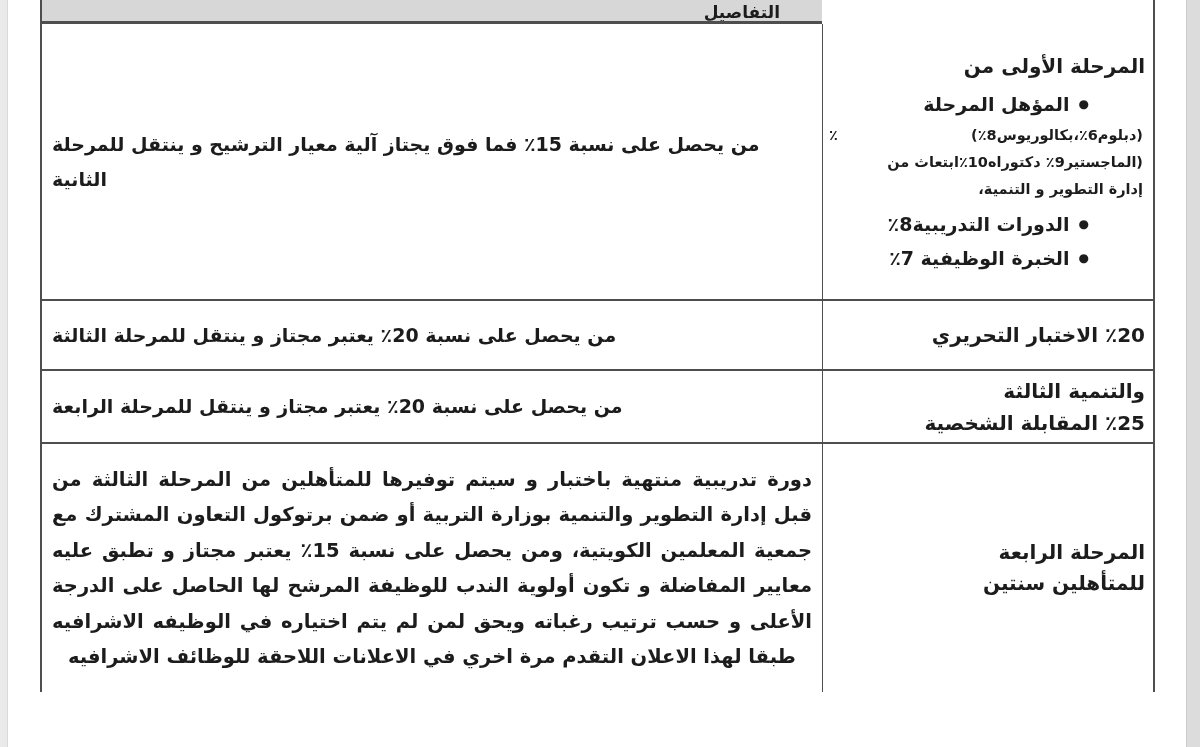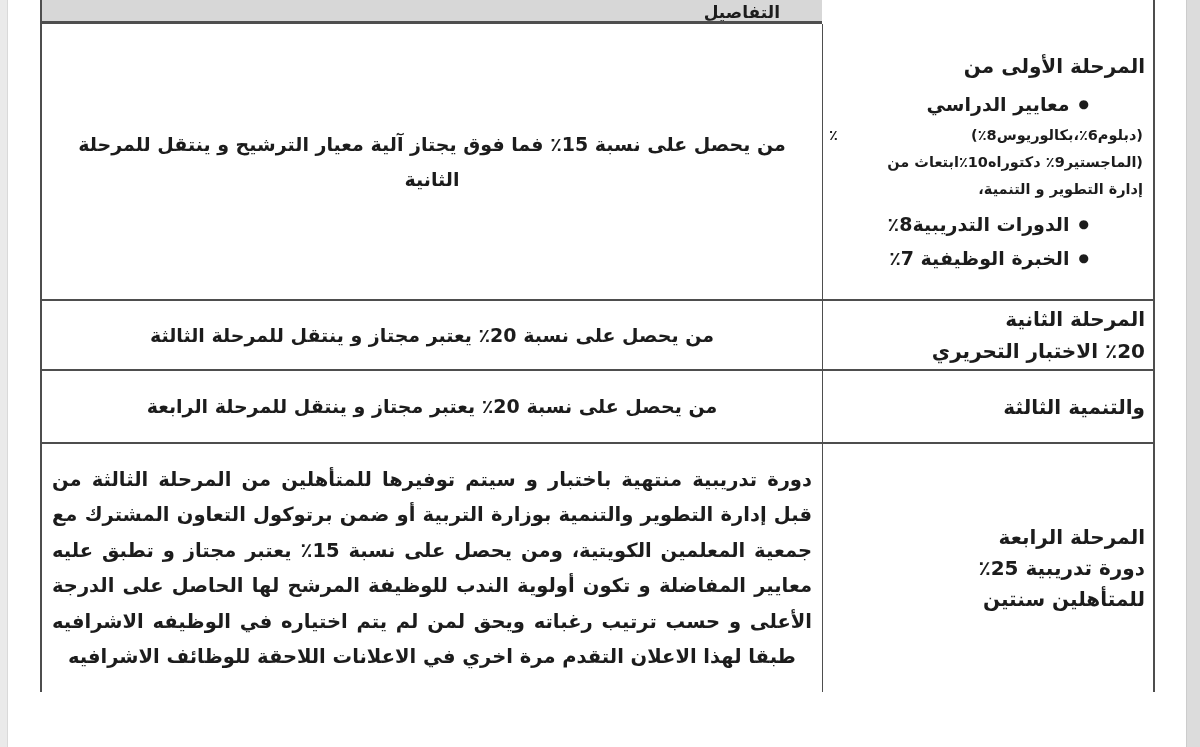--- a/index.html
+++ b/index.html
@@ -46,21 +46,21 @@
   .bullet-row.bt2{margin-top:6px;}
   .bullet-row.bt3{margin-top:4px;}
 
   .qual-note{font-size:14.5px;padding:0 2px;margin-top:3px;}
   .qual-note .nl1{display:flex;justify-content:space-between;align-items:center;line-height:27px;}
   .qual-note .nl{line-height:27px;}
 
   
   .details-cell{display:flex;align-items:center;padding:0 10px;}
   .details-cell p{margin:0;width:100%;font-size:19px;line-height:35px;
-    text-align:center;white-space:pre-line;}
+    text-align:left;white-space:pre-line;}
   .details-cell.r4 p{font-size:19.5px;line-height:35.5px;white-space:normal;
     text-align:justify;text-align-last:center;}
 </style>
 </head>
 <body>
 
 <div>
 
   <div class="edge-strip left"></div>
   <div class="edge-strip right"></div>
@@ -72,21 +72,21 @@
     </div>
     <div class="cell header col-details">
       <span>التفاصيل</span>
     </div>
 
     <div class="cell col-stage stage-cell r1">
       <div class="s-line">المرحلة الأولى من</div>
 
       <div class="bullet-row bt1">
         <span class="bullet-glyph">●</span>
-        <span>معايير الدراسي</span>
+        <span>المؤهل المرحلة</span>
       </div>
 
       <div class="qual-note">
         <div class="nl1">
           <span>(دبلوم6٪،بكالوريوس8٪)</span>
           <span>٪</span>
         </div>
         <div class="nl">(الماجستير9٪ دكتوراه10٪ابتعاث من</div>
         <div class="nl">إدارة التطوير و التنمية،</div>
       </div>
@@ -101,37 +101,36 @@
         <span>الخبرة الوظيفية 7٪</span>
       </div>
     </div>
 
     <div class="cell details-cell r1">
       <p>من يحصل على نسبة 15٪ فما فوق يجتاز آلية معيار الترشيح و ينتقل للمرحلة
 الثانية</p>
     </div>
 
     <div class="cell col-stage stage-cell r2">
-      <div class="s-line">المرحلة الثانية</div>
       <div class="s-line">؜20٪ الاختبار التحريري</div>
     </div>
     <div class="cell details-cell r2">
       <p>من يحصل على نسبة 20٪ يعتبر مجتاز و ينتقل للمرحلة الثالثة</p>
     </div>
 
     <div class="cell col-stage stage-cell r3">
       <div class="s-line">والتنمية الثالثة</div>
+      <div class="s-line">؜25٪ المقابلة الشخصية</div>
     </div>
     <div class="cell details-cell r3">
       <p>من يحصل على نسبة 20٪ يعتبر مجتاز و ينتقل للمرحلة الرابعة</p>
     </div>
 
     <div class="cell col-stage stage-cell r4 last">
       <div class="s-line">المرحلة الرابعة</div>
-      <div class="s-line">دورة تدريبية 25٪</div>
       <div class="s-line">للمتأهلين سنتين</div>
     </div>
     <div class="cell details-cell r4 last">
       <p>دورة تدريبية منتهية باختبار و سيتم توفيرها للمتأهلين من المرحلة الثالثة من قبل إدارة التطوير والتنمية بوزارة التربية أو ضمن برتوكول التعاون المشترك مع جمعية المعلمين الكويتية، ومن يحصل على نسبة 15٪ يعتبر مجتاز و تطبق عليه معايير المفاضلة و تكون أولوية الندب للوظيفة المرشح لها الحاصل على الدرجة الأعلى و حسب ترتيب رغباته ويحق لمن لم يتم اختياره في الوظيفه الاشرافيه طبقا لهذا الاعلان التقدم مرة اخري في الاعلانات اللاحقة للوظائف الاشرافيه</p>
     </div>
 
   </div>
 </div>
 
 </body></html>

